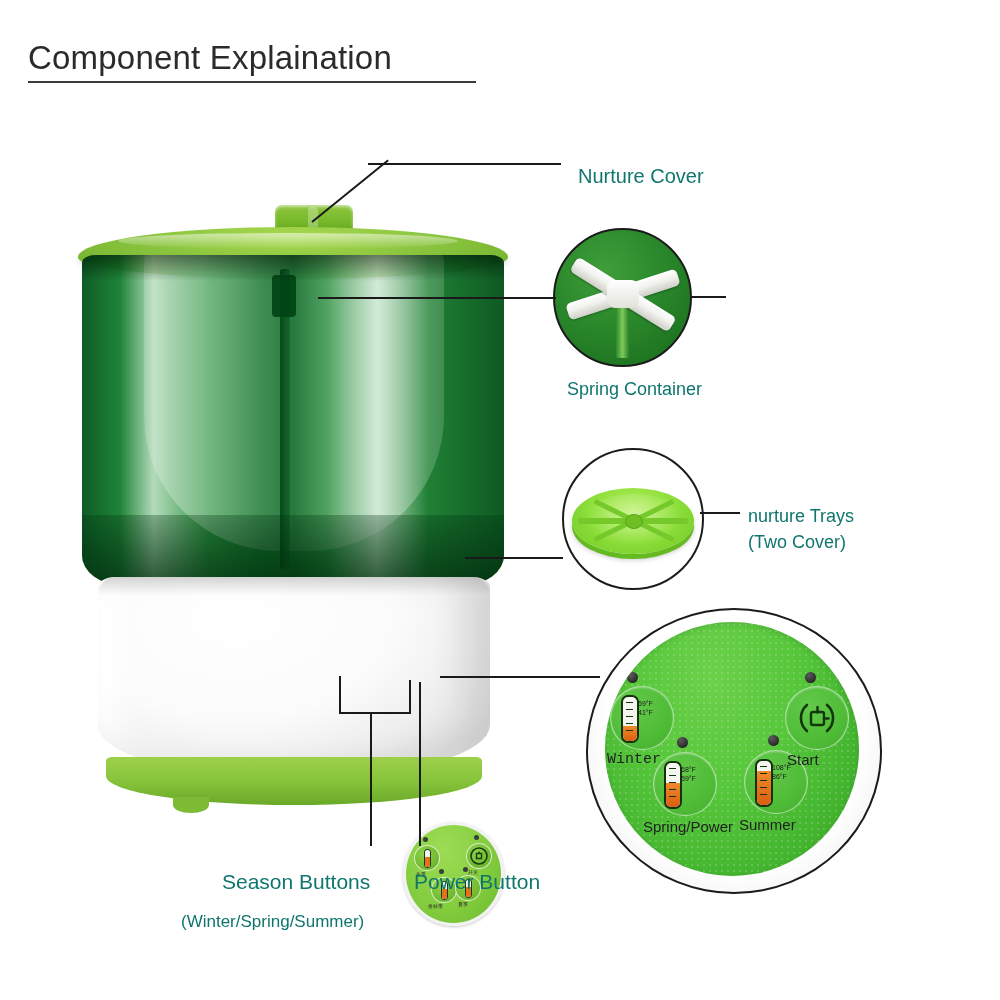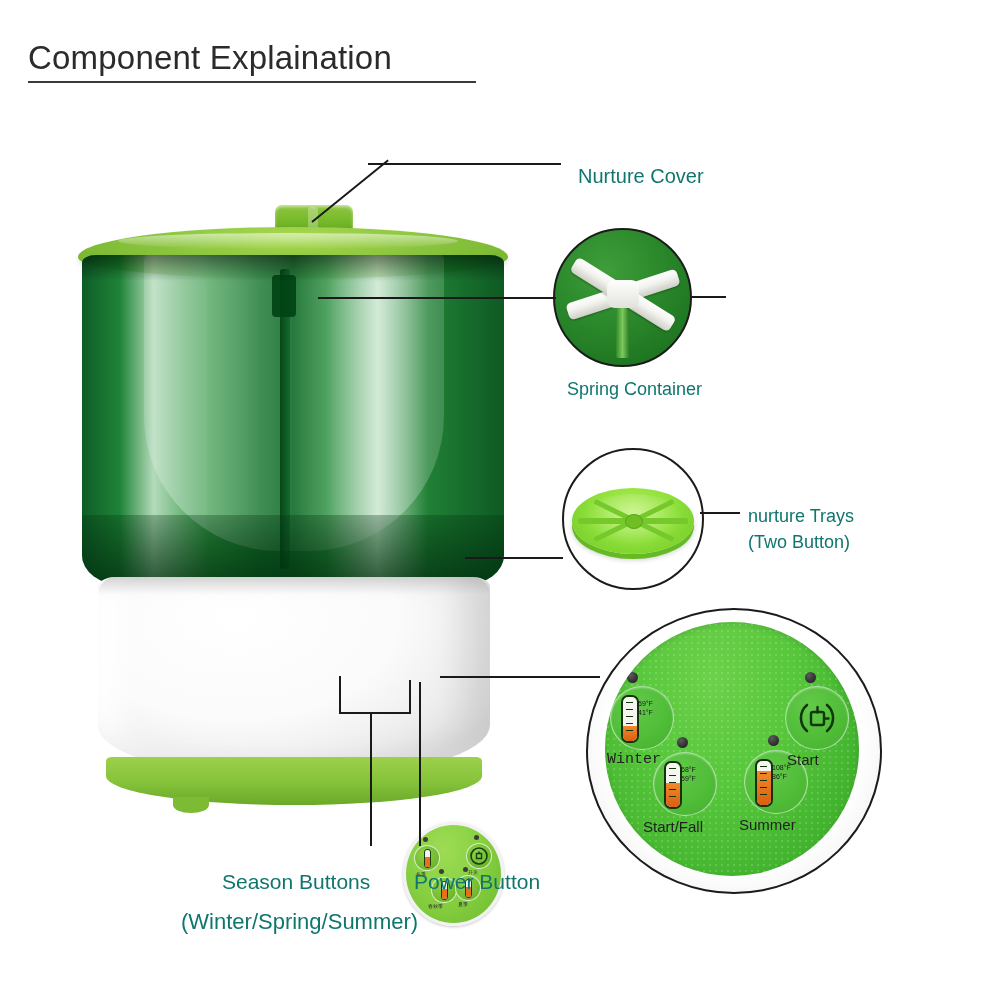--- a/index.html
+++ b/index.html
@@ -542,21 +542,21 @@
       <div class="panel-btn" style="left:48px; top:130px;">
         <div class="thermo">
           <div class="thermo-fill" style="height:55%;"></div>
           <div class="thermo-ticks"></div>
         </div>
         <div class="temps">
           <div>68°F</div>
           <div>59°F</div>
         </div>
       </div>
-      <div class="panel-btn-label" style="left:38px; top:196px;">Start/Fall</div>
+      <div class="panel-btn-label" style="left:38px; top:196px;">Spring/Power</div>
 
       <div class="panel-led" style="left:163px; top:113px;"></div>
       <div class="panel-btn" style="left:139px; top:128px;">
         <div class="thermo">
           <div class="thermo-fill" style="height:78%;"></div>
           <div class="thermo-ticks"></div>
         </div>
         <div class="temps">
           <div>108°F</div>
           <div>86°F</div>
@@ -597,20 +597,20 @@
 
   <div class="lead lead-v" style="left:419px; top:682px; height:164px;"></div>
 
   <div class="callout" style="left:578px; top:152px;">Nurture Cover</div>
 
 
   <div class="callout" style="left:567px; top:365px; font-size:18px;">Spring Container</div>
 
   <div class="callout" style="left:748px; top:492px; font-size:18px;">
     <span>nurture Trays</span>
-    <span class="l2">(Two Button)</span>
+    <span class="l2">(Two Cover)</span>
   </div>
 
   <div class="callout" style="left:222px; top:858px; font-size:21px;">Season Buttons</div>
-  <div class="callout" style="left:181px; top:898px; font-size:22px;">(Winter/Spring/Summer)</div>
+  <div class="callout" style="left:181px; top:898px; font-size:17px;">(Winter/Spring/Summer)</div>
   <div class="callout" style="left:414px; top:858px; font-size:21px;">Power Button</div>
 
 </div>
 
 </body></html>

